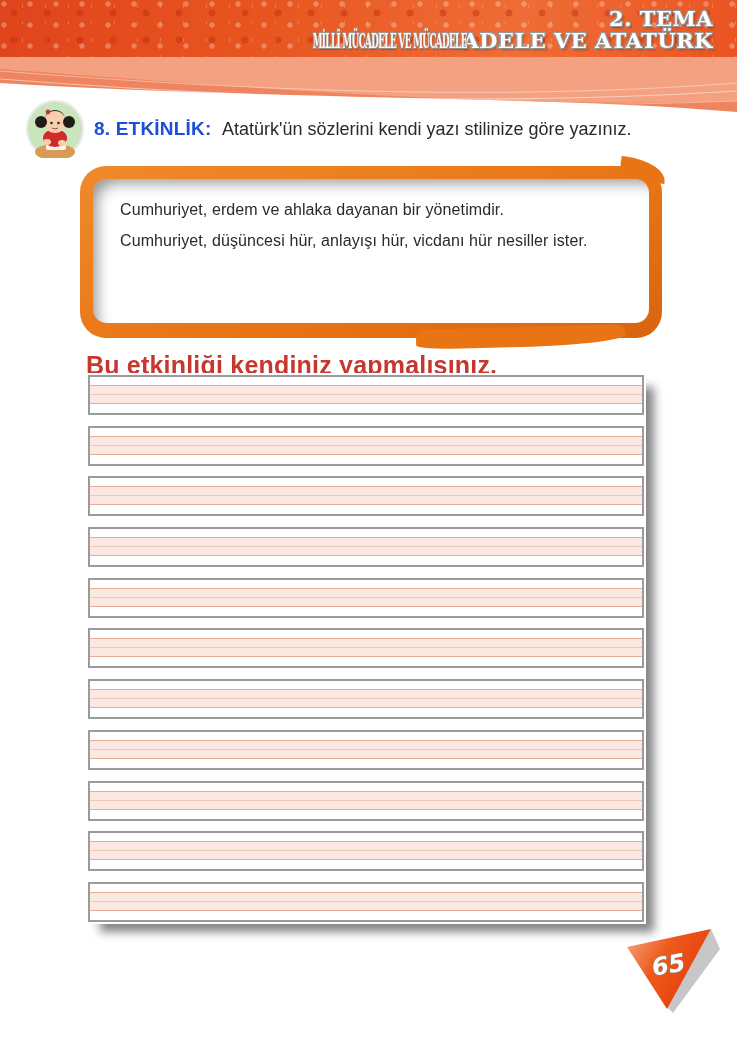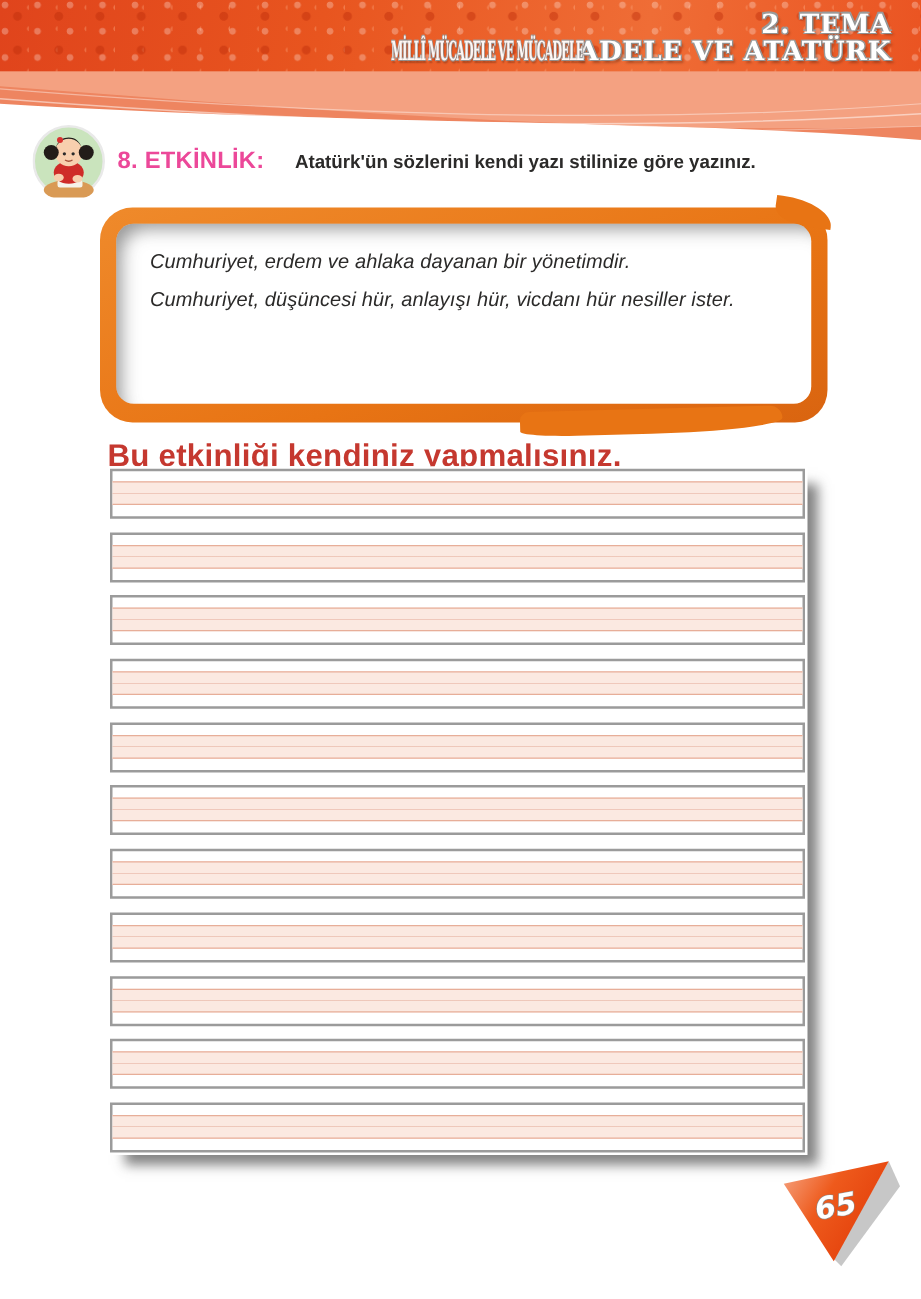--- a/index.html
+++ b/index.html
@@ -21,36 +21,36 @@
   .banner-text{position:absolute;right:24px;top:8px;text-align:right;
     font-family:"DejaVu Serif","Liberation Serif",serif;font-weight:bold;color:#fff;
     text-shadow:1px 1px 0 #8f9090,-1px 1px 0 #9a9a9a,1px -1px 0 #9a9a9a,-1px -1px 0 #9a9a9a,2px 2px 2px rgba(90,40,20,.45);
     letter-spacing:.5px;line-height:22px;font-size:21px;}
   .glitch{display:inline-block;transform:scaleX(.42);transform-origin:right center;
     letter-spacing:-1.5px;margin-right:-4px;opacity:.95;}
 
   
   .avatar{position:absolute;top:100px;left:26px;width:58px;height:58px;}
   .activity-row{position:absolute;top:118px;left:94px;width:630px;white-space:nowrap;}
-  .activity-label{color:#ec4899;font-weight:bold;font-size:19px;letter-spacing:.2px;}
-  .activity-instruction{color:#2b2a29;font-weight:bold;font-size:15px;margin-left:20px;}
+  .activity-label{color:#1d4ed8;font-weight:bold;font-size:19px;letter-spacing:.2px;}
+  .activity-instruction{color:#2b2a29;font-weight:normal;font-size:18px;margin-left:6px;}
 
   
   .quote-box{position:absolute;top:166px;left:80px;width:582px;height:172px;
     background:linear-gradient(160deg,#ef8a2b,#e87414 60%,#d96410);border-radius:26px;}
   .quote-box::before{ 
     content:"";position:absolute;top:-7px;right:-4px;width:46px;height:22px;
     background:#e87414;border-radius:0 90% 0 60%;transform:rotate(8deg);}
   .quote-box::after{ 
     content:"";position:absolute;bottom:-9px;right:36px;width:210px;height:20px;
     background:#e87414;border-radius:10px 14px 70% 30%;transform:rotate(-1.5deg);}
   .quote-inner{position:absolute;top:13px;left:13px;right:13px;bottom:15px;
     background:#ffffff;border-radius:14px;
     box-shadow:inset 10px 10px 14px -6px rgba(70,70,70,.55);
-    padding:15px 16px 16px 27px;box-sizing:border-box;z-index:2;font-style:italic;}
+    padding:15px 16px 16px 27px;box-sizing:border-box;z-index:2;}
   .quote-inner p{margin:0;font-size:16px;line-height:31px;color:#2b2a29;letter-spacing:.1px;}
 
   
   .notice{position:absolute;top:351px;left:86px;width:560px;
     color:#c5382f;font-size:25px;font-weight:600;letter-spacing:.2px;}
 
   
   .writing-panel{position:absolute;top:373px;left:86px;width:560px;height:551px;
     background:#ffffff;box-shadow:11px 11px 9px -3px rgba(80,80,80,.7);
     display:flex;flex-direction:column;justify-content:space-between;

